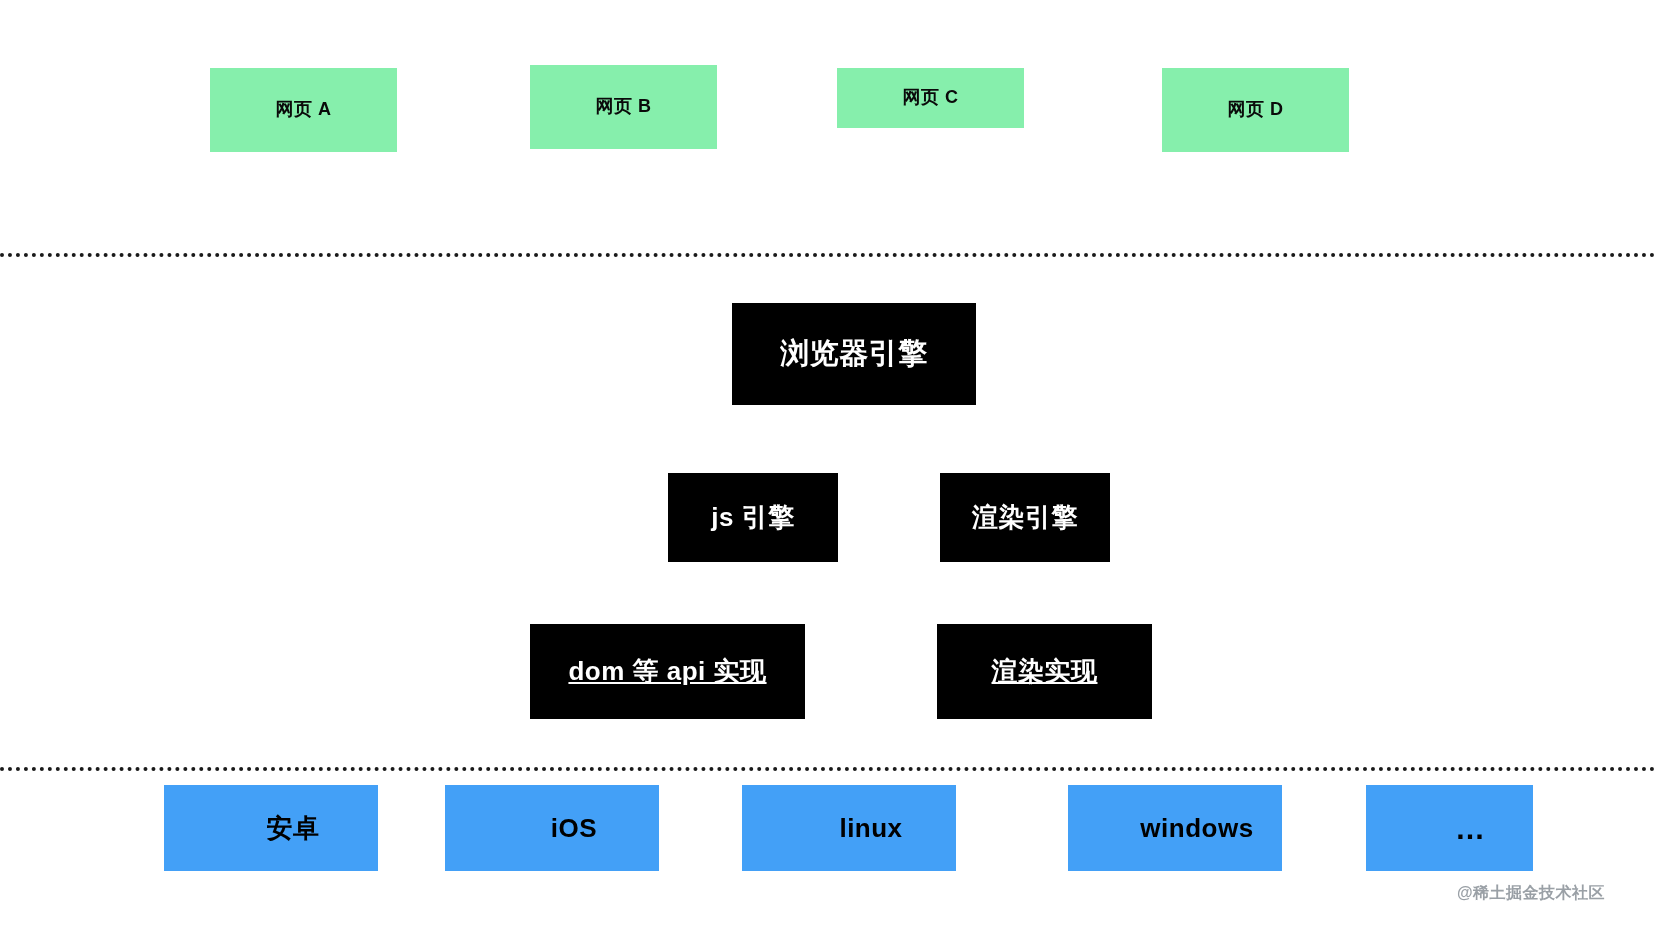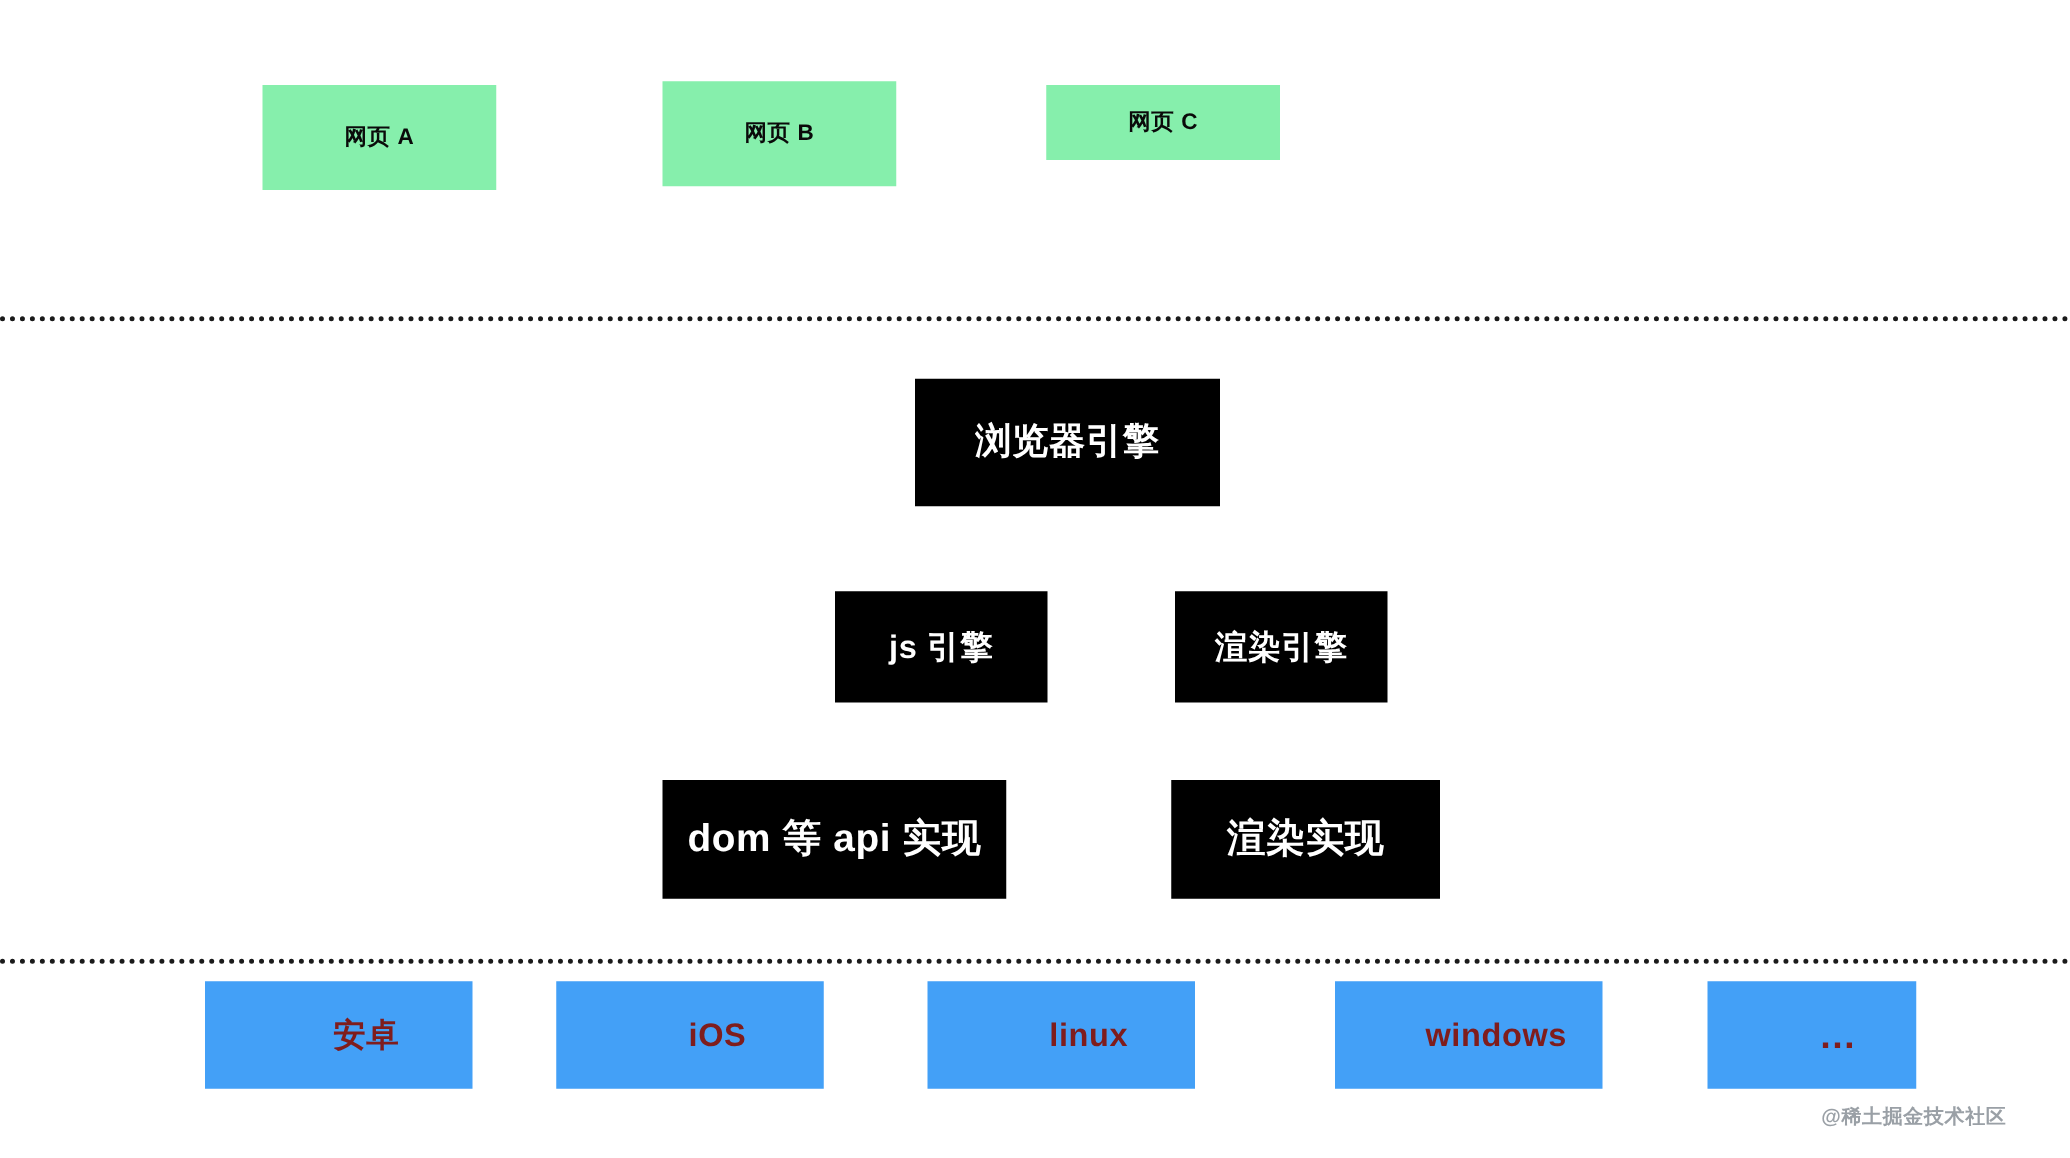--- a/index.html
+++ b/index.html
@@ -36,24 +36,24 @@
     letter-spacing: 0.5px;
   }
   .box-engine {
     background: #000000;
     color: #ffffff;
     font-weight: 700;
     letter-spacing: 0.5px;
   }
   .box-engine.lvl1 { font-size: 29px; }
   .box-engine.lvl2 { font-size: 26px; margin-left: 27px; }
-  .box-engine.lvl3 { font-size: 31px; }
+  .box-engine.lvl3 { font-size: 26px; text-decoration: underline; }
   .box-os {
     background: #43a0f7;
-    color: #7f1d1d;
+    color: #000000;
     font-size: 26px;
     font-weight: 700;
     letter-spacing: 0.5px;
     padding-left: 44px;
   }
   .box-os.ellipsis {
     font-size: 30px;
     letter-spacing: 3px;
     font-weight: 700;
   }
@@ -79,20 +79,23 @@
 <div id="canvas">
 
   <div class="box box-page" style="left:210px; top:68px; width:187px; height:84px;">
     <span>网页 A</span>
   </div>
   <div class="box box-page" style="left:530px; top:65px; width:187px; height:84px;">
     <span>网页 B</span>
   </div>
   <div class="box box-page" style="left:837px; top:68px; width:187px; height:60px;">
     <span>网页 C</span>
+  </div>
+  <div class="box box-page" style="left:1162px; top:68px; width:187px; height:84px;">
+    <span>网页 D</span>
   </div>
 
   <div class="divider" style="top:253px;"></div>
 
   <div class="box box-engine lvl1" style="left:732px; top:303px; width:244px; height:102px;">
     <span>浏览器引擎</span>
   </div>
 
   <div class="box box-engine lvl2" style="left:641px; top:473px; width:170px; height:89px;">
     <span>js 引擎</span>

